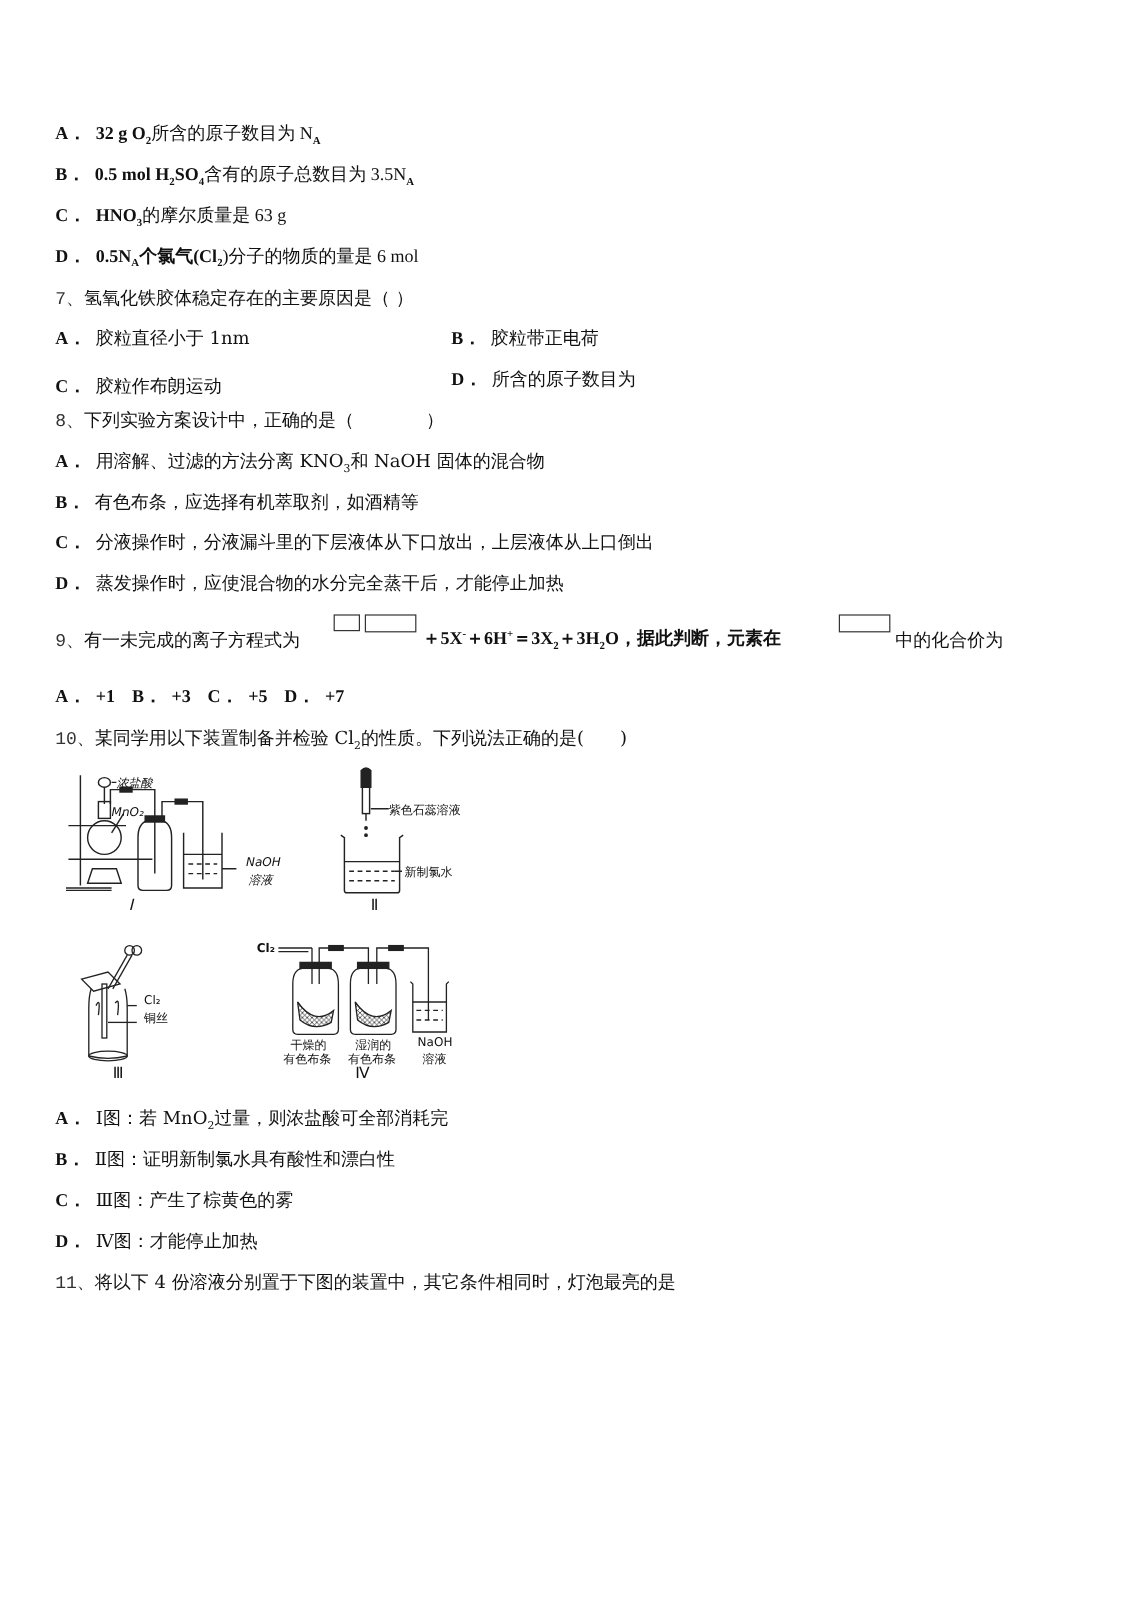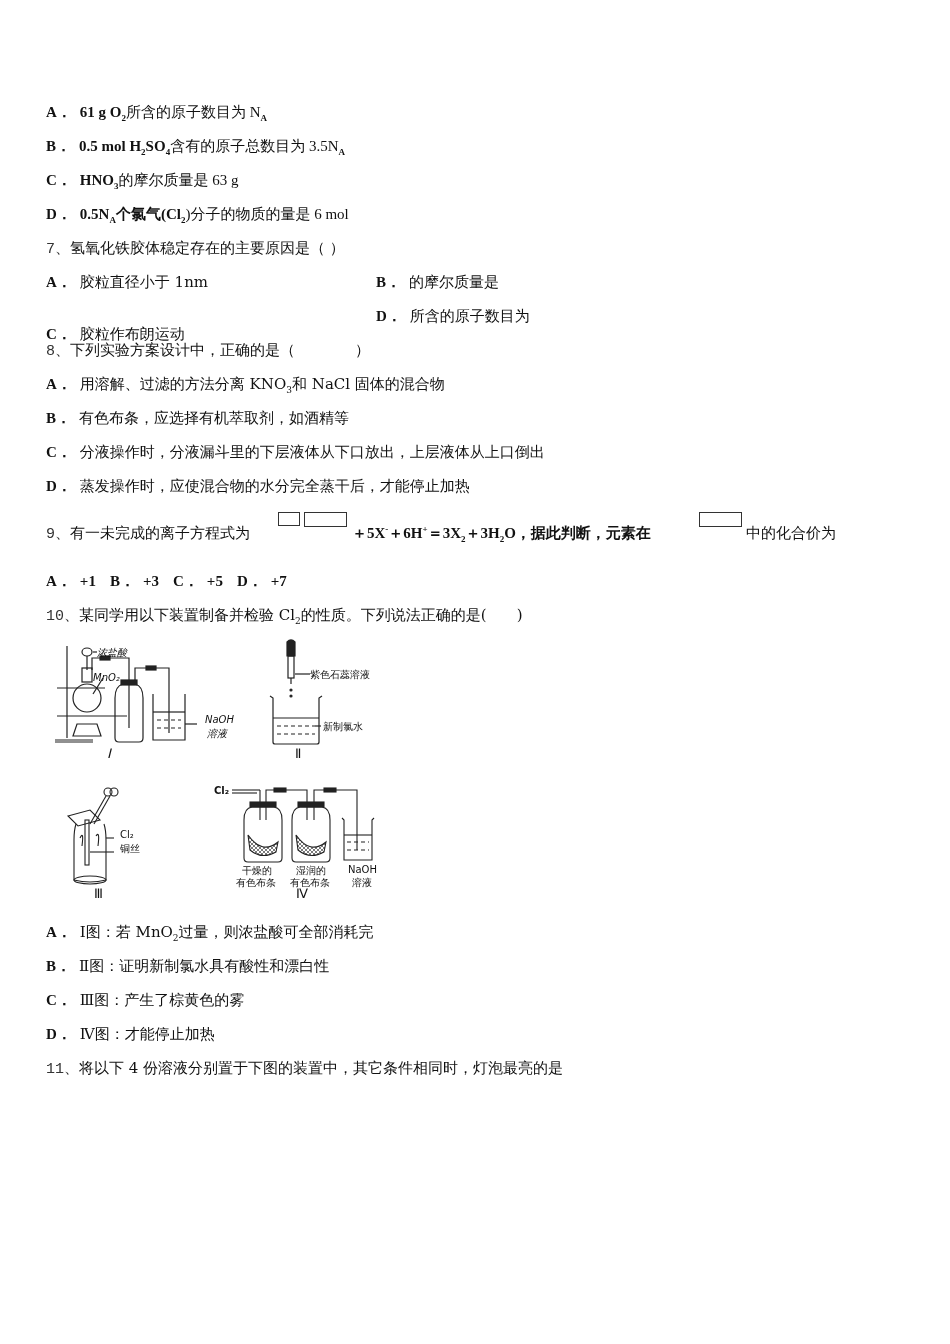--- a/index.html
+++ b/index.html
@@ -12,53 +12,53 @@
   sub, sup { font-size: 9px; line-height: 0; }
   .blank-box { display: inline-block; border: 1px solid #333; vertical-align: top; }
   .figure { position: absolute; }
   .fig-label { position: absolute; font-size: 10px; font-family: "DejaVu Sans", sans-serif; }
   .roman { position: absolute; font-size: 13px; font-family: "Liberation Serif", serif; }
 </style>
 </head>
 <body>
 
 <div class="line b" style="top:102px">
-  <span class="lbl">A．</span><span>61 g O</span><sub>2</sub><span style="font-weight:normal">所含的原子数目为 N</span><sub>A</sub>
+  <span class="lbl">A．</span><span>32 g O</span><sub>2</sub><span style="font-weight:normal">所含的原子数目为 N</span><sub>A</sub>
 </div>
 <div class="line b" style="top:136px">
   <span class="lbl">B．</span><span>0.5 mol H</span><sub>2</sub><span>SO</span><sub>4</sub><span style="font-weight:normal">含有的原子总数目为 3.5N</span><sub>A</sub>
 </div>
 <div class="line b" style="top:170px">
   <span class="lbl">C．</span><span>HNO</span><sub>3</sub><span style="font-weight:normal">的摩尔质量是 63 g</span>
 </div>
 <div class="line b" style="top:204px">
   <span class="lbl">D．</span><span>0.5N</span><sub>A</sub><span style="font-weight:bold">个氯气(Cl</span><sub>2</sub><span style="font-weight:normal">)分子的物质的量是 6 mol</span>
 </div>
 
 <div class="line" style="top:238px">
   <span class="qnum">7、</span><span>氢氧化铁胶体稳定存在的主要原因是（ ）</span>
 </div>
 <div class="line" style="top:272px">
   <span class="lbl">A．</span><span>胶粒直径小于 1nm</span>
 </div>
 <div class="line" style="top:272px; left:376px">
-  <span class="lbl">B．</span><span>的摩尔质量是</span>
-</div>
-<div class="line" style="top:324px">
+  <span class="lbl">B．</span><span>胶粒带正电荷</span>
+</div>
+<div class="line" style="top:312px">
   <span class="lbl">C．</span><span>胶粒作布朗运动</span>
 </div>
 <div class="line" style="top:306px; left:376px">
   <span class="lbl">D．</span><span>所含的原子数目为</span>
 </div>
 
 <div class="line" style="top:340px">
   <span class="qnum">8、</span><span>下列实验方案设计中，正确的是（　　　　）</span>
 </div>
 <div class="line" style="top:374px">
-  <span class="lbl">A．</span><span>用溶解、过滤的方法分离 KNO</span><sub>3</sub><span>和 NaCl 固体的混合物</span>
+  <span class="lbl">A．</span><span>用溶解、过滤的方法分离 KNO</span><sub>3</sub><span>和 NaOH 固体的混合物</span>
 </div>
 <div class="line" style="top:408px">
   <span class="lbl">B．</span><span>有色布条，应选择有机萃取剂，如酒精等</span>
 </div>
 <div class="line" style="top:442px">
   <span class="lbl">C．</span><span>分液操作时，分液漏斗里的下层液体从下口放出，上层液体从上口倒出</span>
 </div>
 <div class="line" style="top:476px">
   <span class="lbl">D．</span><span>蒸发操作时，应使混合物的水分完全蒸干后，才能停止加热</span>
 </div>
@@ -119,21 +119,21 @@
       <line x1="140" y1="86" x2="152" y2="86"></line>
     </g>
   </svg>
   <span class="fig-label" style="left:52px; top:8px">浓盐酸</span>
   <span class="fig-label" style="left:48px; top:34px">MnO₂</span>
   <span class="fig-label" style="left:160px; top:76px">NaOH</span>
   <span class="fig-label" style="left:162px; top:89px">溶液</span>
   <span class="roman" style="left:62px; top:108px">Ⅰ</span>
 </div>
 
-<div class="figure" style="left:265px; top:638px; width:130px; height:125px;">
+<div class="figure" style="left:279px; top:638px; width:130px; height:125px;">
   <svg width="130" height="125" viewBox="0 0 130 125">
     <g stroke="#222" fill="none" stroke-width="1.2">
       <path d="M22 4 Q26 0 30 4 L30 18 L22 18 Z" fill="#222"></path>
       <rect x="23" y="18" width="6" height="22"></rect>
       <line x1="26" y1="40" x2="26" y2="46"></line>
       <circle cx="26" cy="52" r="1" fill="#222"></circle>
       <circle cx="26" cy="58" r="1" fill="#222"></circle>
       <path d="M5 58 L8 60 L8 104 Q8 106 10 106 L52 106 Q54 106 54 104 L54 60 L57 58"></path>
       <line x1="8" y1="80" x2="54" y2="80"></line>
       <line x1="12" y1="88" x2="50" y2="88" stroke-dasharray="4 3"></line>

